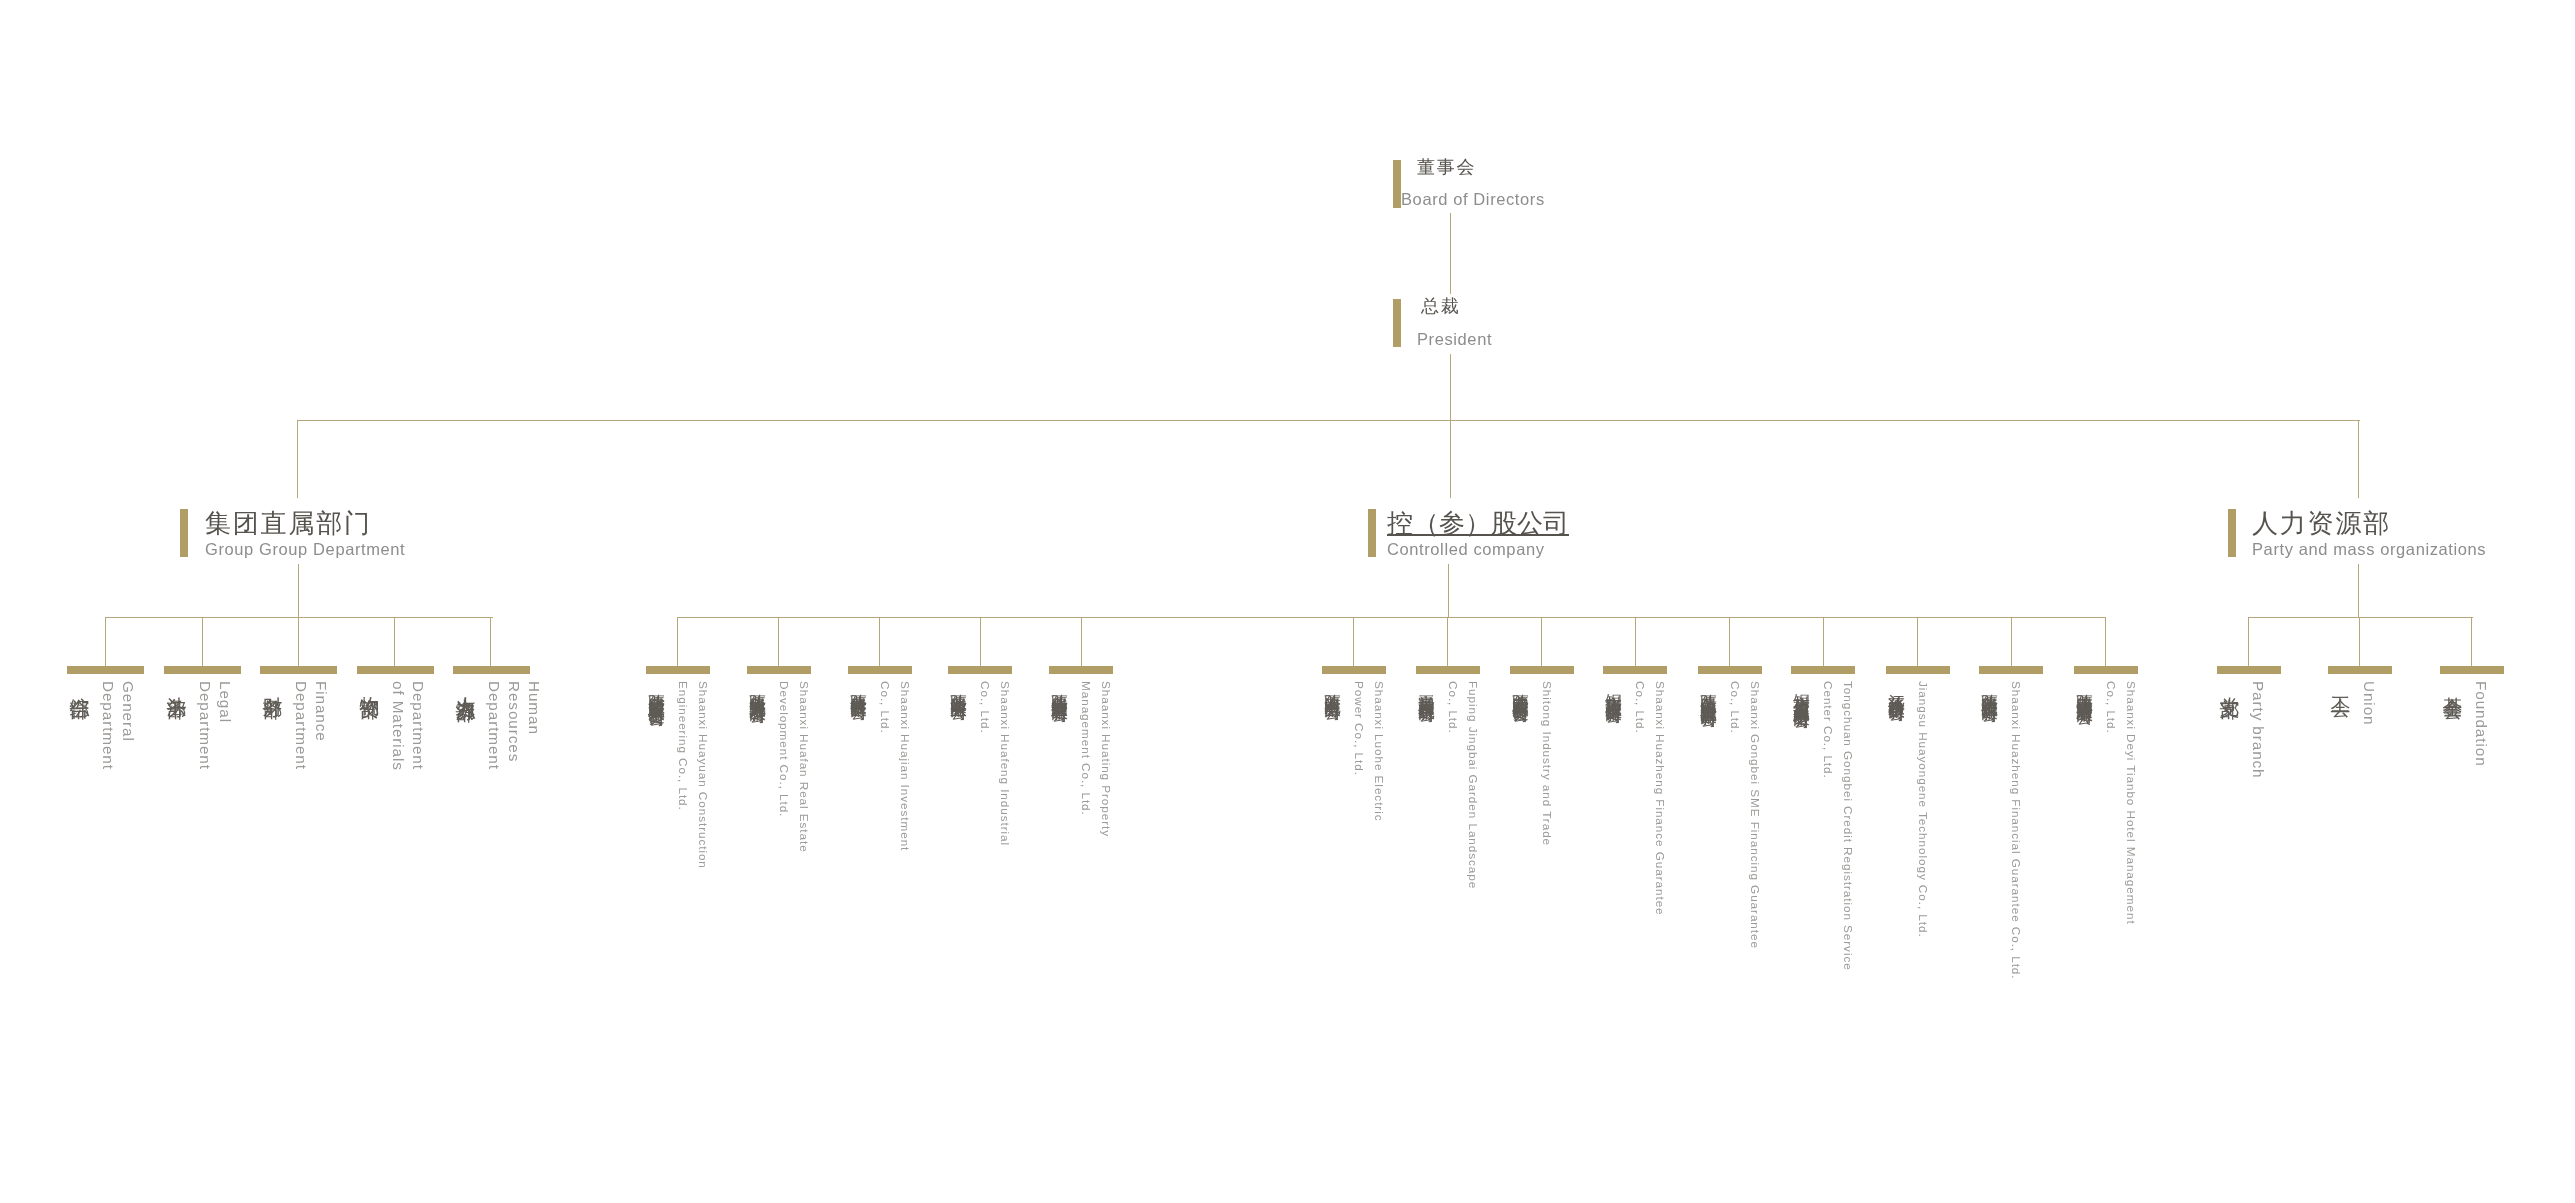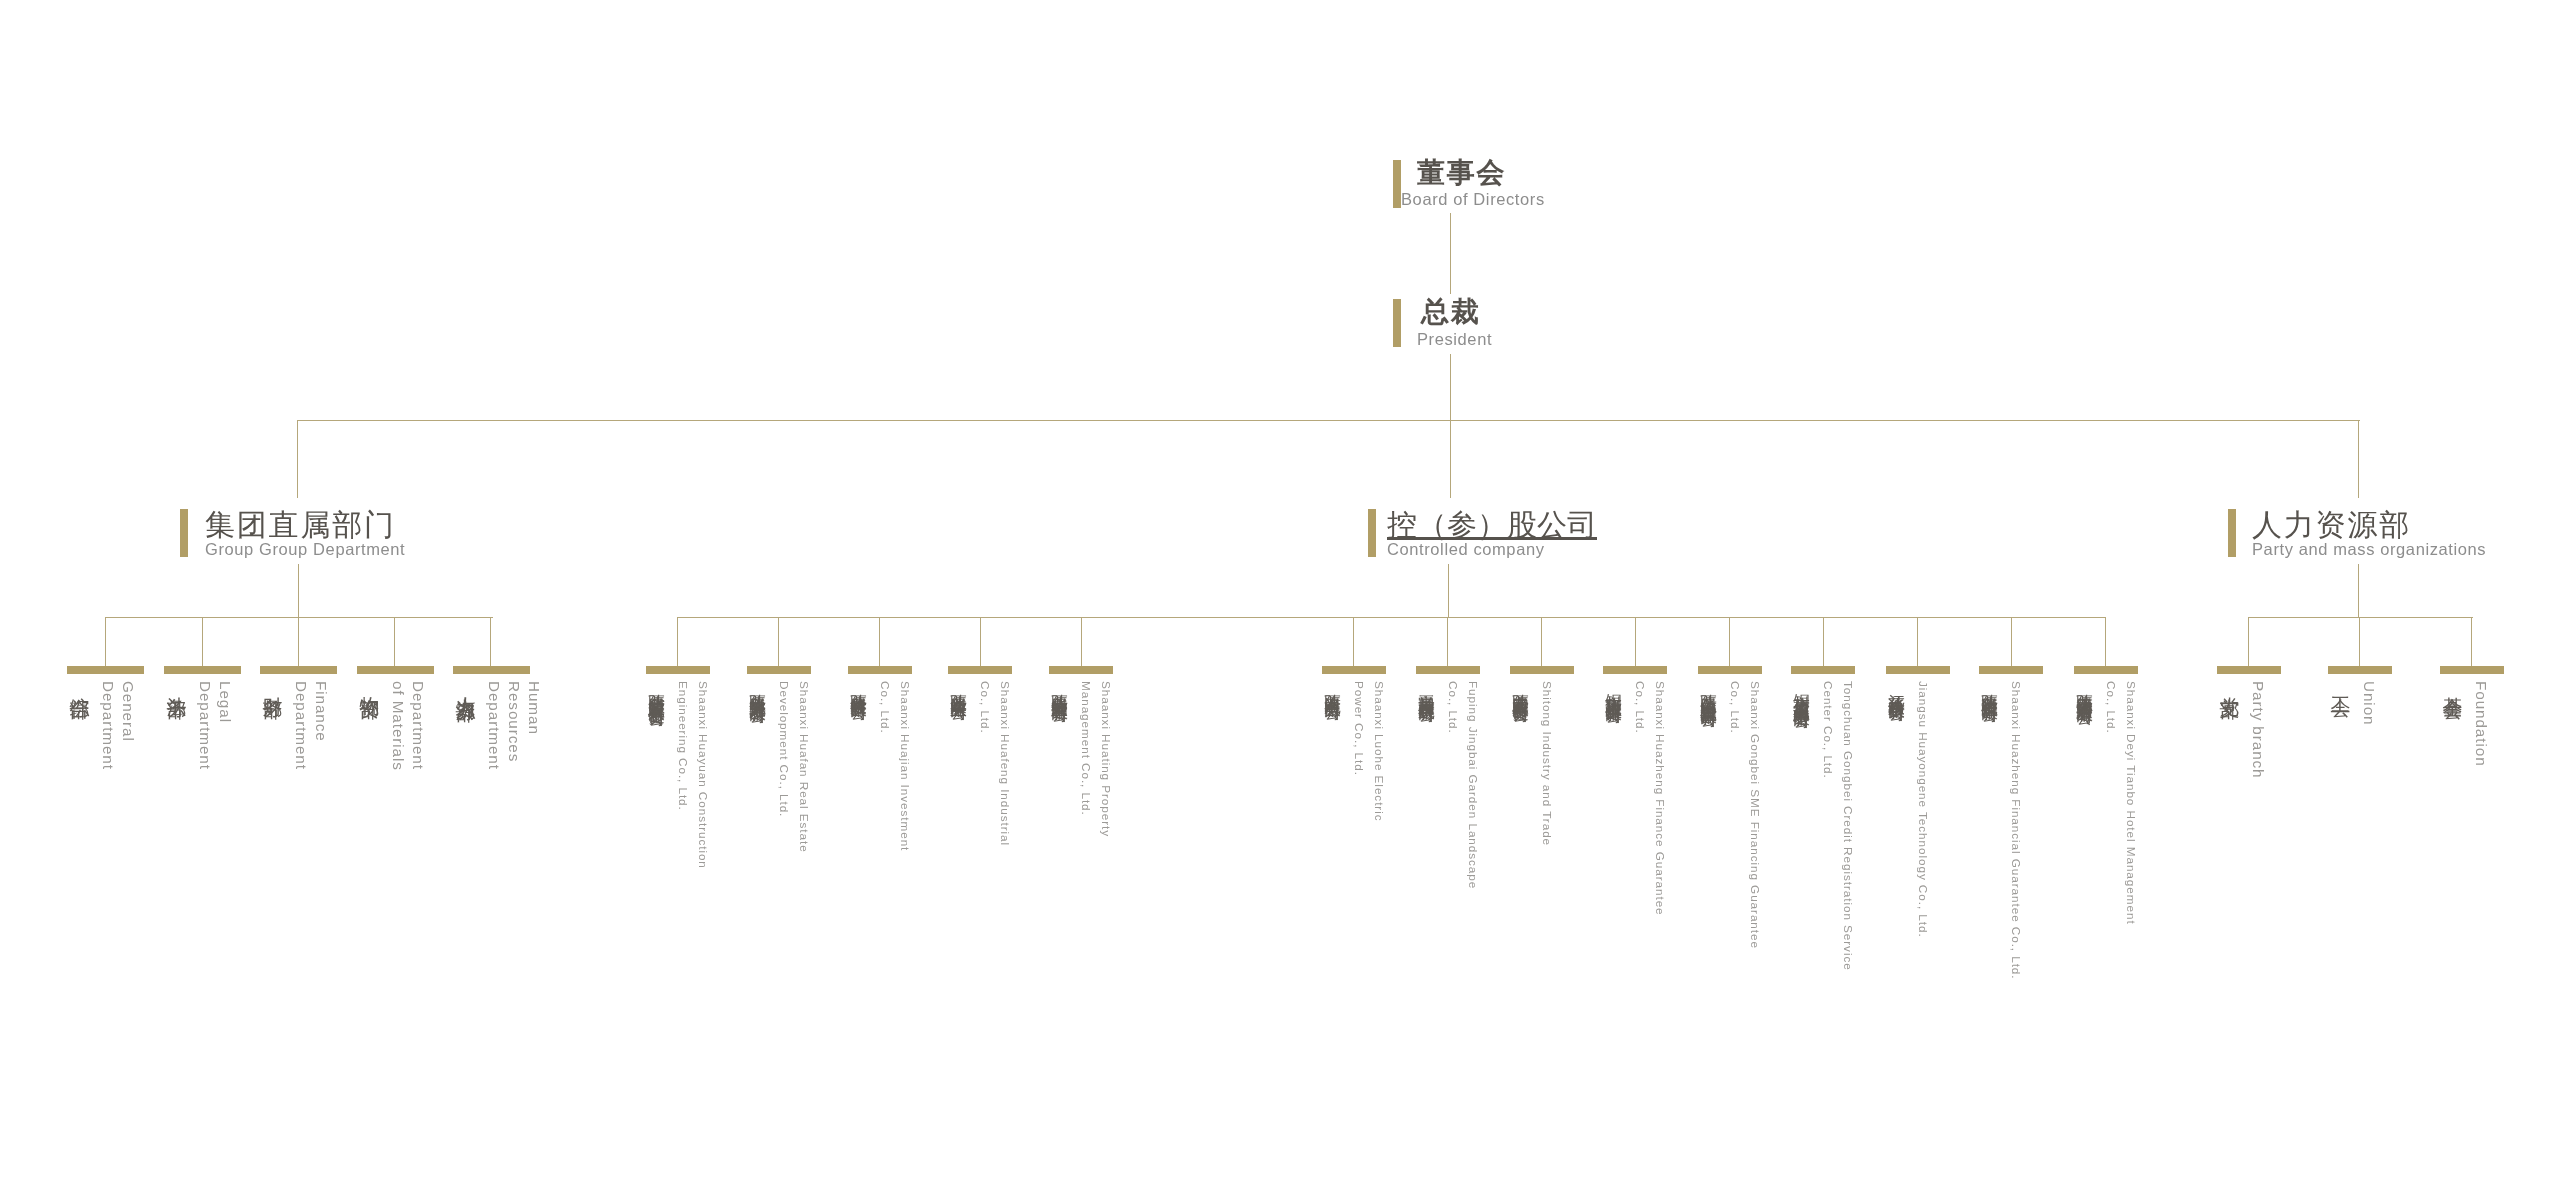--- a/index.html
+++ b/index.html
@@ -18,22 +18,22 @@
   .hnode{position:absolute;}
   .hnode .bar{position:absolute;left:0;top:0;width:7.7px;background:#b19e66;}
   .hnode .zh{
     position:absolute;white-space:nowrap;
     color:#56524d;letter-spacing:1.8px;line-height:1.08;
   }
   .hnode .en{
     position:absolute;white-space:nowrap;
     color:#8d8d8d;letter-spacing:0.6px;
   }
-  .root-node .zh,.president-node .zh{font-size:28px;font-weight:700;}
-  .branch-node .zh{font-size:30px;font-weight:400;}
+  .root-node .zh,.president-node .zh{font-size:18px;font-weight:400;}
+  .branch-node .zh{font-size:26px;font-weight:400;}
   .hnode .en{font-size:16.5px;font-weight:400;}
   
   .leaf{position:absolute;top:666px;}
   .leaf-bar{width:100%;height:7.7px;background:#b19e66;}
   .leaf-text{
     display:flex;flex-direction:row;align-items:flex-start;
     margin-top:7.7px;gap:4.1px;
   }
   .leaf-zh{
     writing-mode:vertical-rl;text-orientation:upright;

